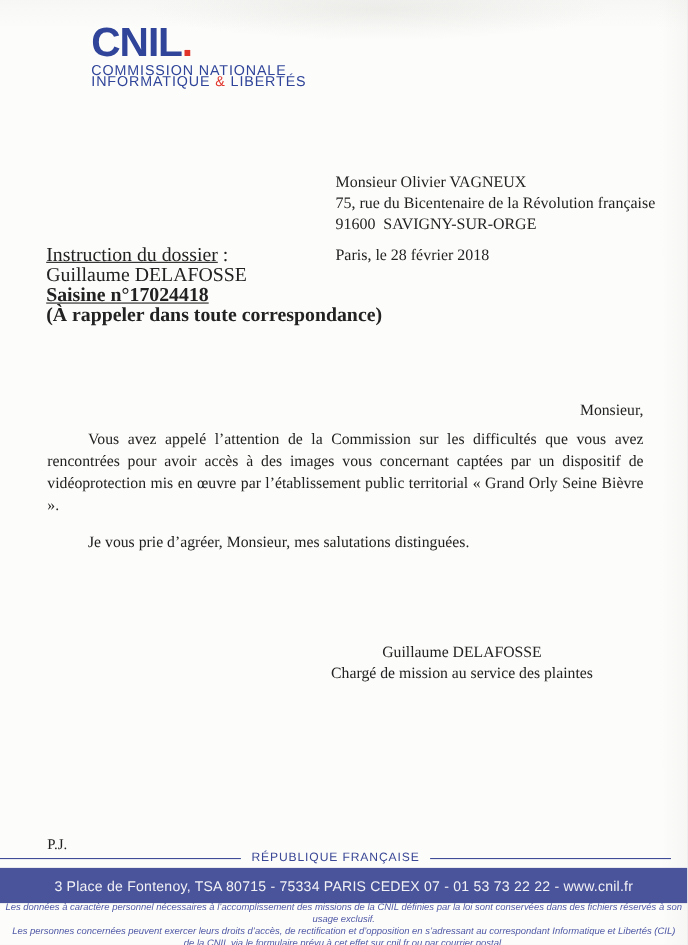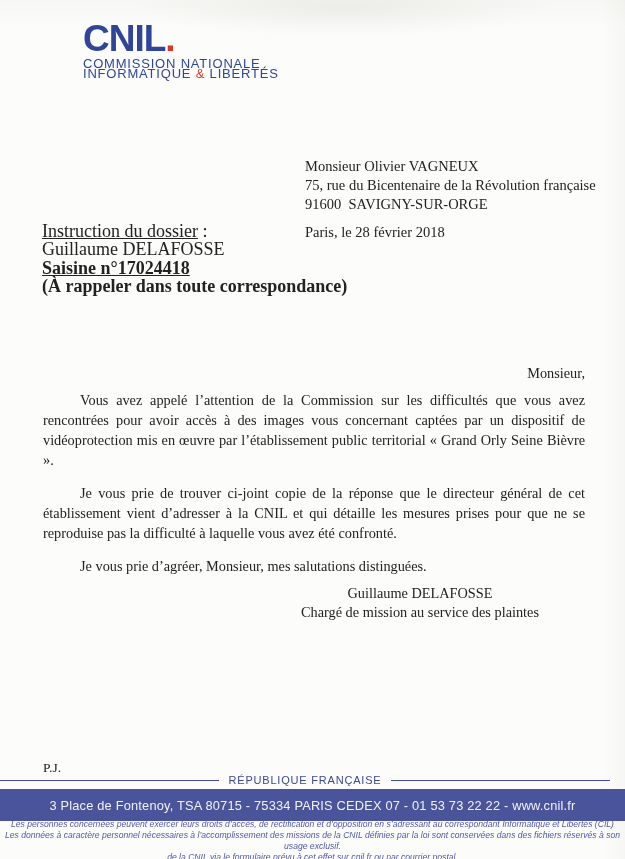--- a/index.html
+++ b/index.html
@@ -106,21 +106,20 @@
   <div class="refblock">
     <div><span class="u">Instruction du dossier</span><span> :</span></div>
     <div>Guillaume DELAFOSSE</div>
     <div class="ref-saisine">Saisine n°17024418</div>
     <div class="ref-rappel">(À rappeler dans toute correspondance)</div>
   </div>
 
   <div class="letter-body">
     <div class="salutation">Monsieur,</div>
     <p>Vous avez appelé l’attention de la Commission sur les difficultés que vous avez rencontrées pour avoir accès à des images vous concernant captées par un dispositif de vidéoprotection mis en œuvre par l’établissement public territorial « Grand Orly Seine Bièvre ».</p>
-    <p>Je vous prie de trouver ci-joint copie de la réponse que le directeur général de cet établissement vient d’adresser à la CNIL et qui détaille les mesures prises pour que ne se reproduise pas la difficulté à laquelle vous avez été confronté.</p>
     <p>Je vous prie d’agréer, Monsieur, mes salutations distinguées.</p>
   </div>
 
   <div class="signature">
     <div>Guillaume DELAFOSSE</div>
     <div>Chargé de mission au service des plaintes</div>
   </div>
 
   <div class="pj">P.J.</div>
 
@@ -128,18 +127,18 @@
     <span class="rule"></span>
     <span class="rep-text">RÉPUBLIQUE FRANÇAISE</span>
     <span class="rule"></span>
   </div>
 
   <div class="address-bar">
     <span>3 Place de Fontenoy, TSA 80715 - 75334 PARIS CEDEX 07 - 01 53 73 22 22 - www.cnil.fr</span>
   </div>
 
   <div class="legal">
+    <div>Les données à caractère personnel nécessaires à l’accomplissement des missions de la CNIL définies par la loi sont conservées dans des fichiers réservés à son usage exclusif.</div>
     <div>Les personnes concernées peuvent exercer leurs droits d’accès, de rectification et d’opposition en s’adressant au correspondant Informatique et Libertés (CIL)</div>
-    <div>Les données à caractère personnel nécessaires à l’accomplissement des missions de la CNIL définies par la loi sont conservées dans des fichiers réservés à son usage exclusif.</div>
     <div>de la CNIL via le formulaire prévu à cet effet sur cnil.fr ou par courrier postal.</div>
   </div>
 
 </div>
 
 </body></html>

